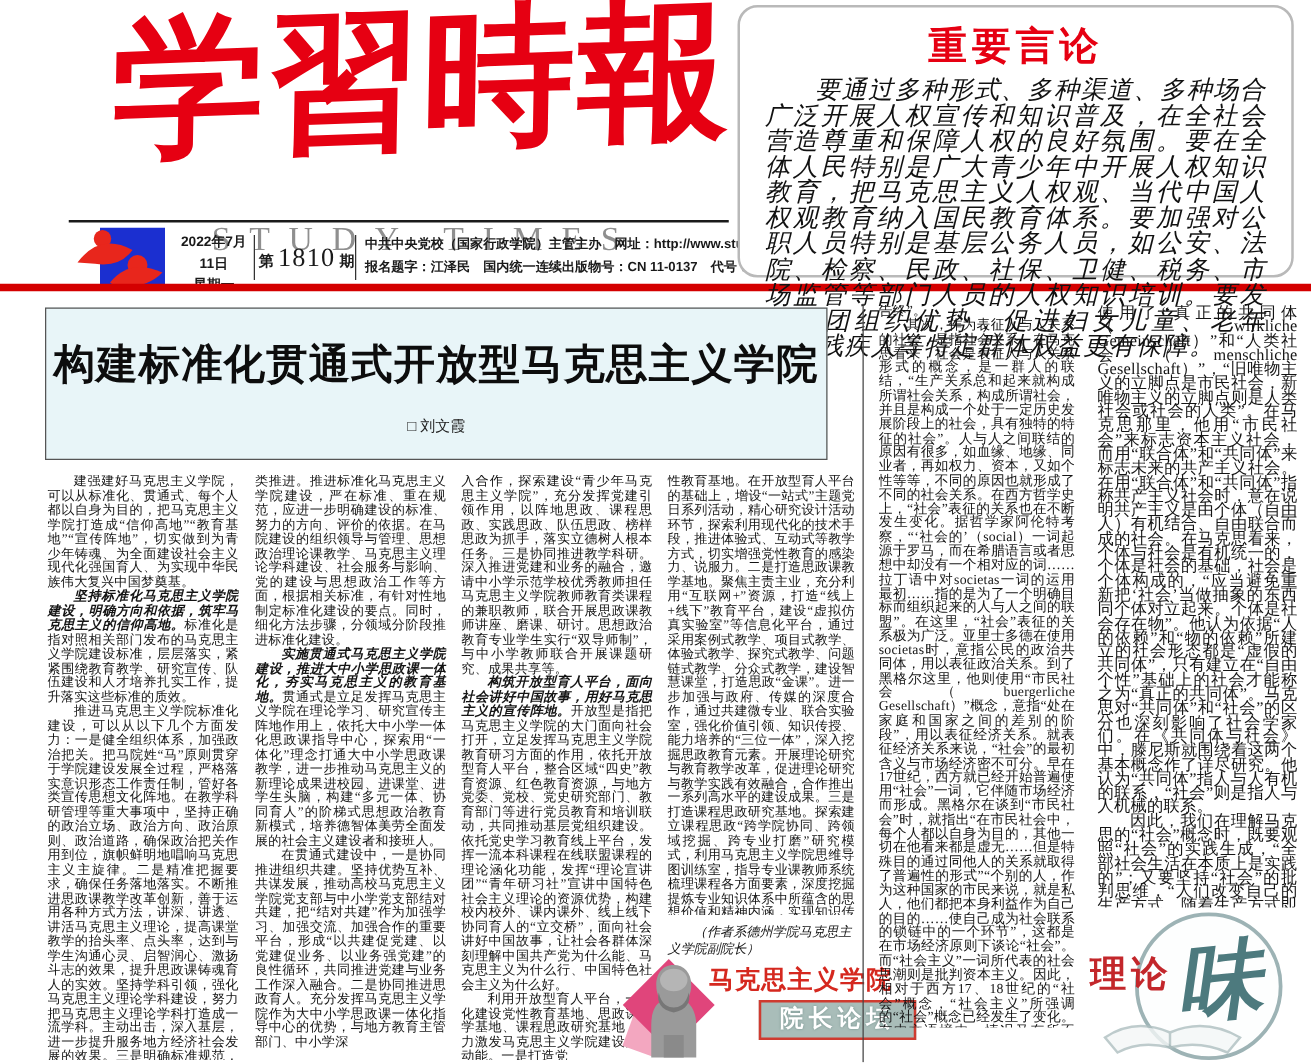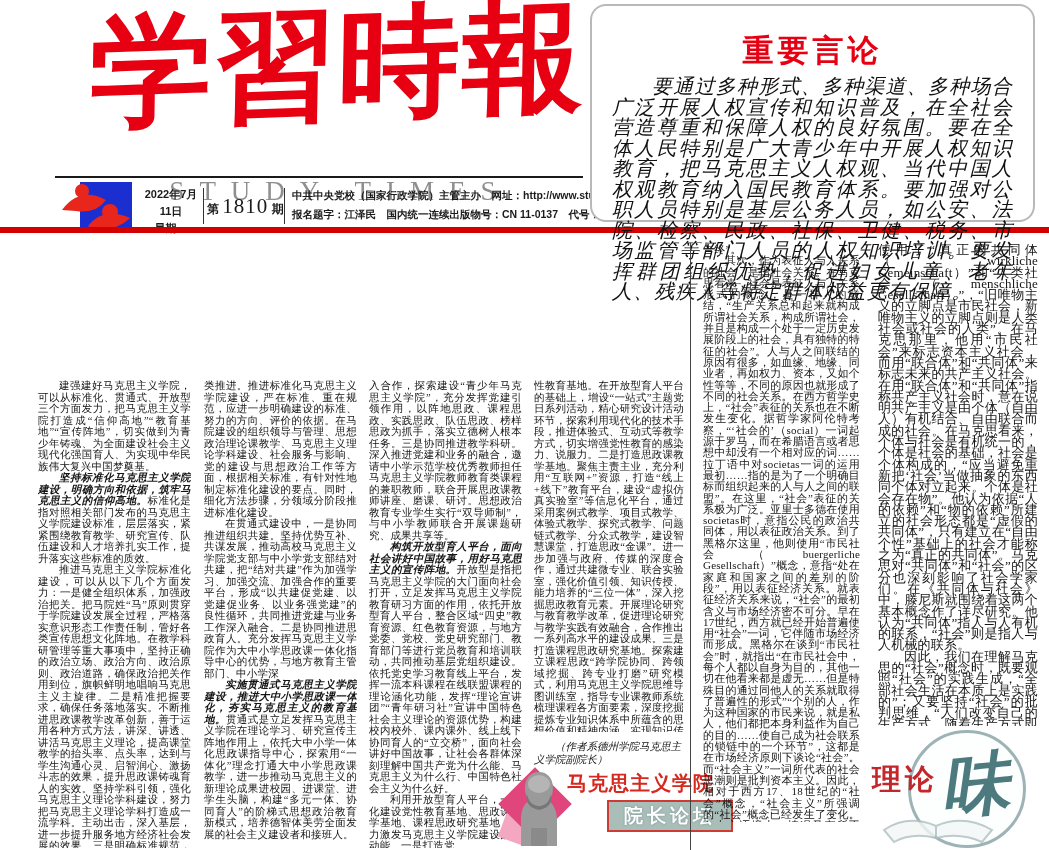--- a/index.html
+++ b/index.html
@@ -21,21 +21,21 @@
     font-size:12px;font-weight:bold;white-space:nowrap;font-family:"Liberation Sans",sans-serif;}
   .issue-num{font-size:21px;font-family:"Liberation Serif",serif;font-weight:400;letter-spacing:1px;}
   .pub-block{position:absolute;left:292px;top:186px;width:300px;
     font-size:10.5px;font-weight:bold;line-height:19px;white-space:nowrap;
     font-family:"Liberation Sans",sans-serif;}
   .red-rule{position:absolute;left:0;top:227px;width:1049px;height:6px;background:#d40000;}
 
   
   .remarks-box{position:absolute;left:590px;top:4px;width:445px;height:218px;
     border:2px solid #b9b9b9;border-radius:16px;background:#fff;box-sizing:border-box;
-    padding:22px 20px 0 20px;}
+    padding:8px 20px 0 20px;}
   .remarks-title{text-align:center;font-size:31px;font-weight:900;color:#e60012;
     letter-spacing:4px;font-family:"Liberation Sans",sans-serif;margin:2px 0 4px 0;}
   .remarks-body{font-size:20px;line-height:20.5px;letter-spacing:1.2px;text-align:justify;
     text-indent:2em;font-style:italic;color:#111;}
 
   
   .headline-box{position:absolute;left:36px;top:246px;width:626px;height:122px;
     background:#e8f5f8;border:1px solid #555;box-sizing:border-box;}
   .headline{position:absolute;left:0;top:22px;width:100%;text-align:center;
     font-size:33px;font-weight:900;letter-spacing:1px;color:#0d0d0d;white-space:nowrap;}
@@ -117,30 +117,34 @@
     <div>中共中央党校（国家行政学院）主管主办　网址：http://www.studytimes.cn</div>
     <div>报名题字：江泽民　国内统一连续出版物号：CN 11-0137　代号：1-267</div>
   </div>
   <div class="red-rule"></div>
 
   <div class="remarks-box">
     <div class="remarks-title">重要言论</div>
     <div class="remarks-body">要通过多种形式、多种渠道、多种场合广泛开展人权宣传和知识普及，在全社会营造尊重和保障人权的良好氛围。要在全体人民特别是广大青少年中开展人权知识教育，把马克思主义人权观、当代中国人权观教育纳入国民教育体系。要加强对公职人员特别是基层公务人员，如公安、法院、检察、民政、社保、卫健、税务、市场监管等部门人员的人权知识培训。要发挥群团组织优势，促进妇女儿童、老年人、残疾人等特定群体权益更有保障。</div>
   </div>
 
+  <div class="headline-box">
+    <div class="headline">构建标准化贯通式开放型马克思主义学院</div>
+    <div class="byline">□ 刘文霞</div>
+  </div>
 
   <div class="col col-1">
-      <p>建强建好马克思主义学院，可以从标准化、贯通式、开放型三个方面发力，把马克思主义学院打造成“信仰高地”“教育基地”“宣传阵地”，切实做到为青少年铸魂、为全面建设社会主义现代化强国育人、为实现中华民族伟大复兴中国梦奠基。</p>
+      <p>建强建好马克思主义学院，可以从标准化、贯通式、每个人都以自身为目的，把马克思主义学院打造成“信仰高地”“教育基地”“宣传阵地”，切实做到为青少年铸魂、为全面建设社会主义现代化强国育人、为实现中华民族伟大复兴中国梦奠基。</p>
       <p><span class="kai">坚持标准化马克思主义学院建设，明确方向和依据，筑牢马克思主义的信仰高地。</span>标准化是指对照相关部门发布的马克思主义学院建设标准，层层落实，紧紧围绕教育教学、研究宣传、队伍建设和人才培养扎实工作，提升落实这些标准的质效。</p>
       <p>推进马克思主义学院标准化建设，可以从以下几个方面发力：一是健全组织体系，加强政治把关。把马院姓“马”原则贯穿于学院建设发展全过程，严格落实意识形态工作责任制，管好各类宣传思想文化阵地。在教学科研管理等重大事项中，坚持正确的政治立场、政治方向、政治原则、政治道路，确保政治把关作用到位，旗帜鲜明地唱响马克思主义主旋律。二是精准把握要求，确保任务落地落实。不断推进思政课教学改革创新，善于运用各种方式方法，讲深、讲透、讲活马克思主义理论，提高课堂教学的抬头率、点头率，达到与学生沟通心灵、启智润心、激扬斗志的效果，提升思政课铸魂育人的实效。坚持学科引领，强化马克思主义理论学科建设，努力把马克思主义理论学科打造成一流学科。主动出击，深入基层，进一步提升服务地方经济社会发展的效果。三是明确标准规范，分</p>
     </div>
   <div class="col col-2">
       <p class="ni">类推进。推进标准化马克思主义学院建设，严在标准、重在规范，应进一步明确建设的标准、努力的方向、评价的依据。在马院建设的组织领导与管理、思想政治理论课教学、马克思主义理论学科建设、社会服务与影响、党的建设与思想政治工作等方面，根据相关标准，有针对性地制定标准化建设的要点。同时，细化方法步骤，分领域分阶段推进标准化建设。</p>
+      <p><span class="kai">实施贯通式马克思主义学院建设，推进大中小学思政课一体化，夯实马克思主义的教育基地。</span>贯通式是立足发挥马克思主义学院在理论学习、研究宣传主阵地作用上，依托大中小学一体化思政课指导中心，探索用“一体化”理念打通大中小学思政课教学，进一步推动马克思主义的新理论成果进校园、进课堂、进学生头脑，构建“多元一体、协同育人”的阶梯式思想政治教育新模式，培养德智体美劳全面发展的社会主义建设者和接班人。</p>
       <p>在贯通式建设中，一是协同推进组织共建。坚持优势互补、共谋发展，推动高校马克思主义学院党支部与中小学党支部结对共建，把“结对共建”作为加强学习、加强交流、加强合作的重要平台，形成“以共建促党建、以党建促业务、以业务强党建”的良性循环，共同推进党建与业务工作深入融合。二是协同推进思政育人。充分发挥马克思主义学院作为大中小学思政课一体化指导中心的优势，与地方教育主管部门、中小学深</p>
-      <p><span class="kai">实施贯通式马克思主义学院建设，推进大中小学思政课一体化，夯实马克思主义的教育基地。</span>贯通式是立足发挥马克思主义学院在理论学习、研究宣传主阵地作用上，依托大中小学一体化思政课指导中心，探索用“一体化”理念打通大中小学思政课教学，进一步推动马克思主义的新理论成果进校园、进课堂、进学生头脑，构建“多元一体、协同育人”的阶梯式思想政治教育新模式，培养德智体美劳全面发展的社会主义建设者和接班人。</p>
     </div>
   <div class="col col-3">
       <p class="ni">入合作，探索建设“青少年马克思主义学院”，充分发挥党建引领作用，以阵地思政、课程思政、实践思政、队伍思政、榜样思政为抓手，落实立德树人根本任务。三是协同推进教学科研。深入推进党建和业务的融合，邀请中小学示范学校优秀教师担任马克思主义学院教师教育类课程的兼职教师，联合开展思政课教师讲座、磨课、研讨。思想政治教育专业学生实行“双导师制”，与中小学教师联合开展课题研究、成果共享等。</p>
       <p><span class="kai">构筑开放型育人平台，面向社会讲好中国故事，用好马克思主义的宣传阵地。</span>开放型是指把马克思主义学院的大门面向社会打开，立足发挥马克思主义学院教育研习方面的作用，依托开放型育人平台，整合区域“四史”教育资源、红色教育资源，与地方党委、党校、党史研究部门、教育部门等进行党员教育和培训联动，共同推动基层党组织建设。依托党史学习教育线上平台，发挥一流本科课程在线联盟课程的理论涵化功能，发挥“理论宣讲团”“青年研习社”宣讲中国特色社会主义理论的资源优势，构建校内校外、课内课外、线上线下协同育人的“立交桥”，面向社会讲好中国故事，让社会各群体深刻理解中国共产党为什么能、马克思主义为什么行、中国特色社会主义为什么好。</p>
       <p>利用开放型育人平台，一体化建设党性教育基地、思政课教学基地、课程思政研究基地，努力激发马克思主义学院建设的新动能。一是打造党</p>
     </div>
   <div class="col col-4">
       <p class="ni">性教育基地。在开放型育人平台的基础上，增设“一站式”主题党日系列活动，精心研究设计活动环节，探索利用现代化的技术手段，推进体验式、互动式等教学方式，切实增强党性教育的感染力、说服力。二是打造思政课教学基地。聚焦主责主业，充分利用“互联网+”资源，打造“线上+线下”教育平台，建设“虚拟仿真实验室”等信息化平台，通过采用案例式教学、项目式教学、体验式教学、探究式教学、问题链式教学、分众式教学，建设智慧课堂，打造思政“金课”。进一步加强与政府、传媒的深度合作，通过共建微专业、联合实验室，强化价值引领、知识传授、能力培养的“三位一体”，深入挖掘思政教育元素。开展理论研究与教育教学改革，促进理论研究与教学实践有效融合，合作推出一系列高水平的建设成果。三是打造课程思政研究基地。探索建立课程思政“跨学院协同、跨领域挖掘、跨专业打磨”研究模式，利用马克思主义学院思维导图训练室，指导专业课教师系统梳理课程各方面要素，深度挖掘提炼专业知识体系中所蕴含的思想价值和精神内涵，实现知识传授与价值观教育同频共振。</p>
     </div>
   <div class="author-note">（作者系德州学院马克思主义学院副院长）</div>

